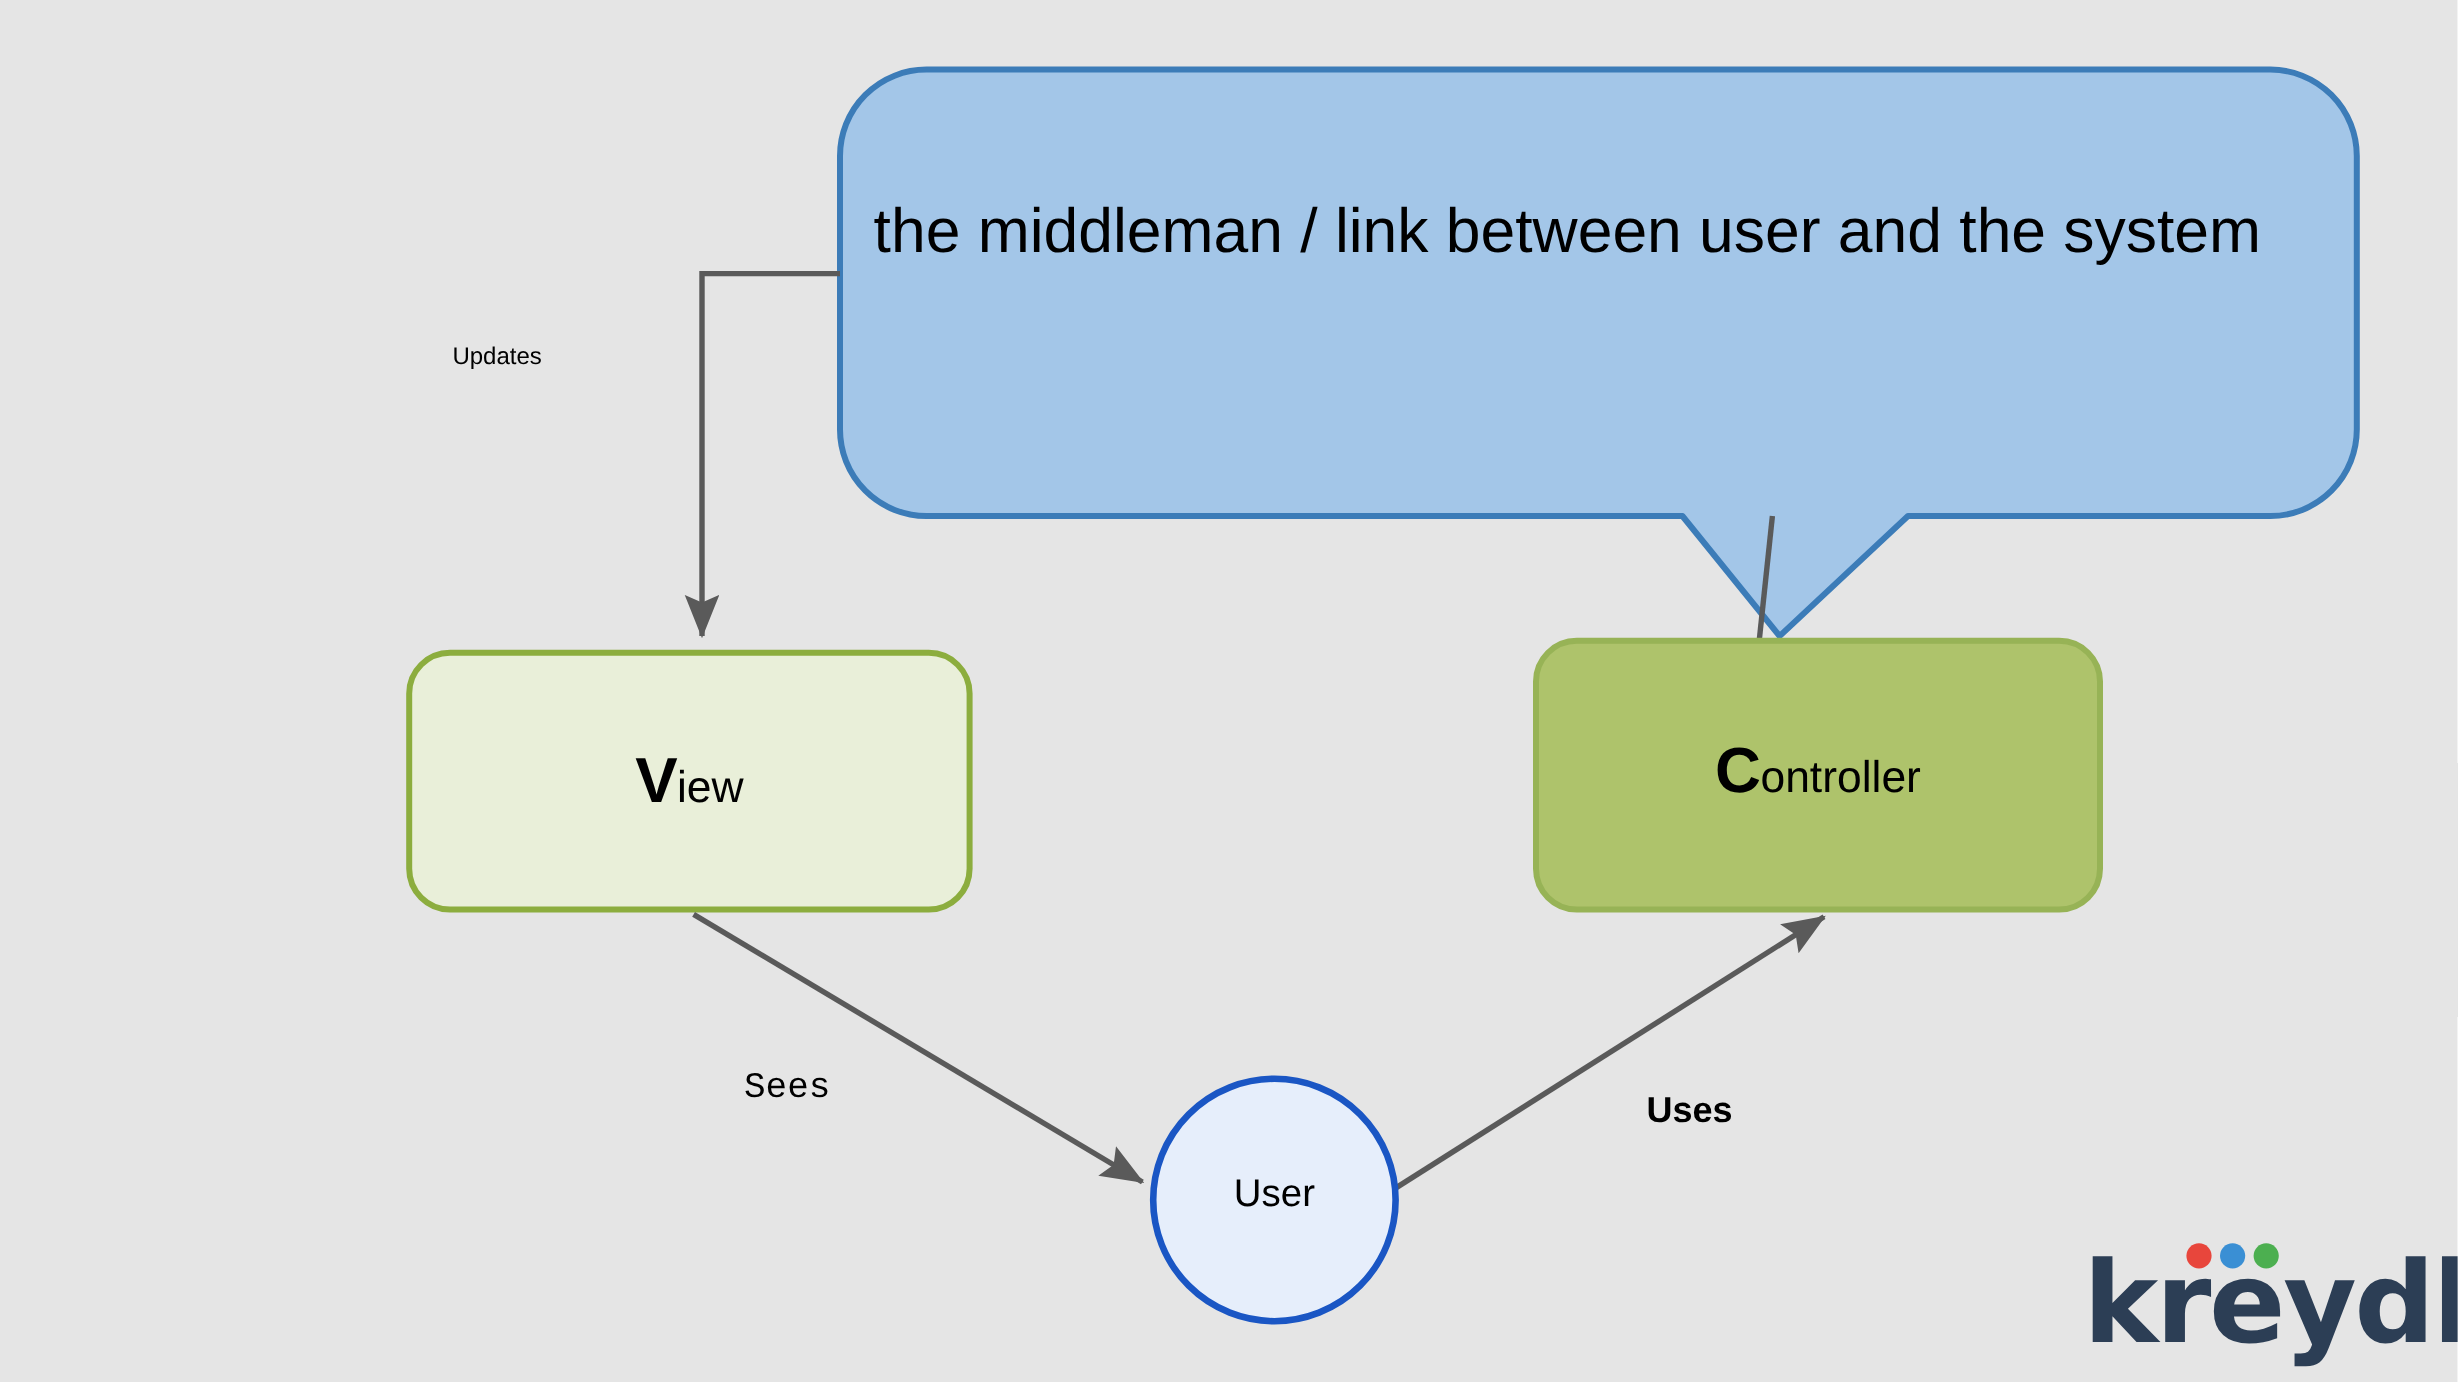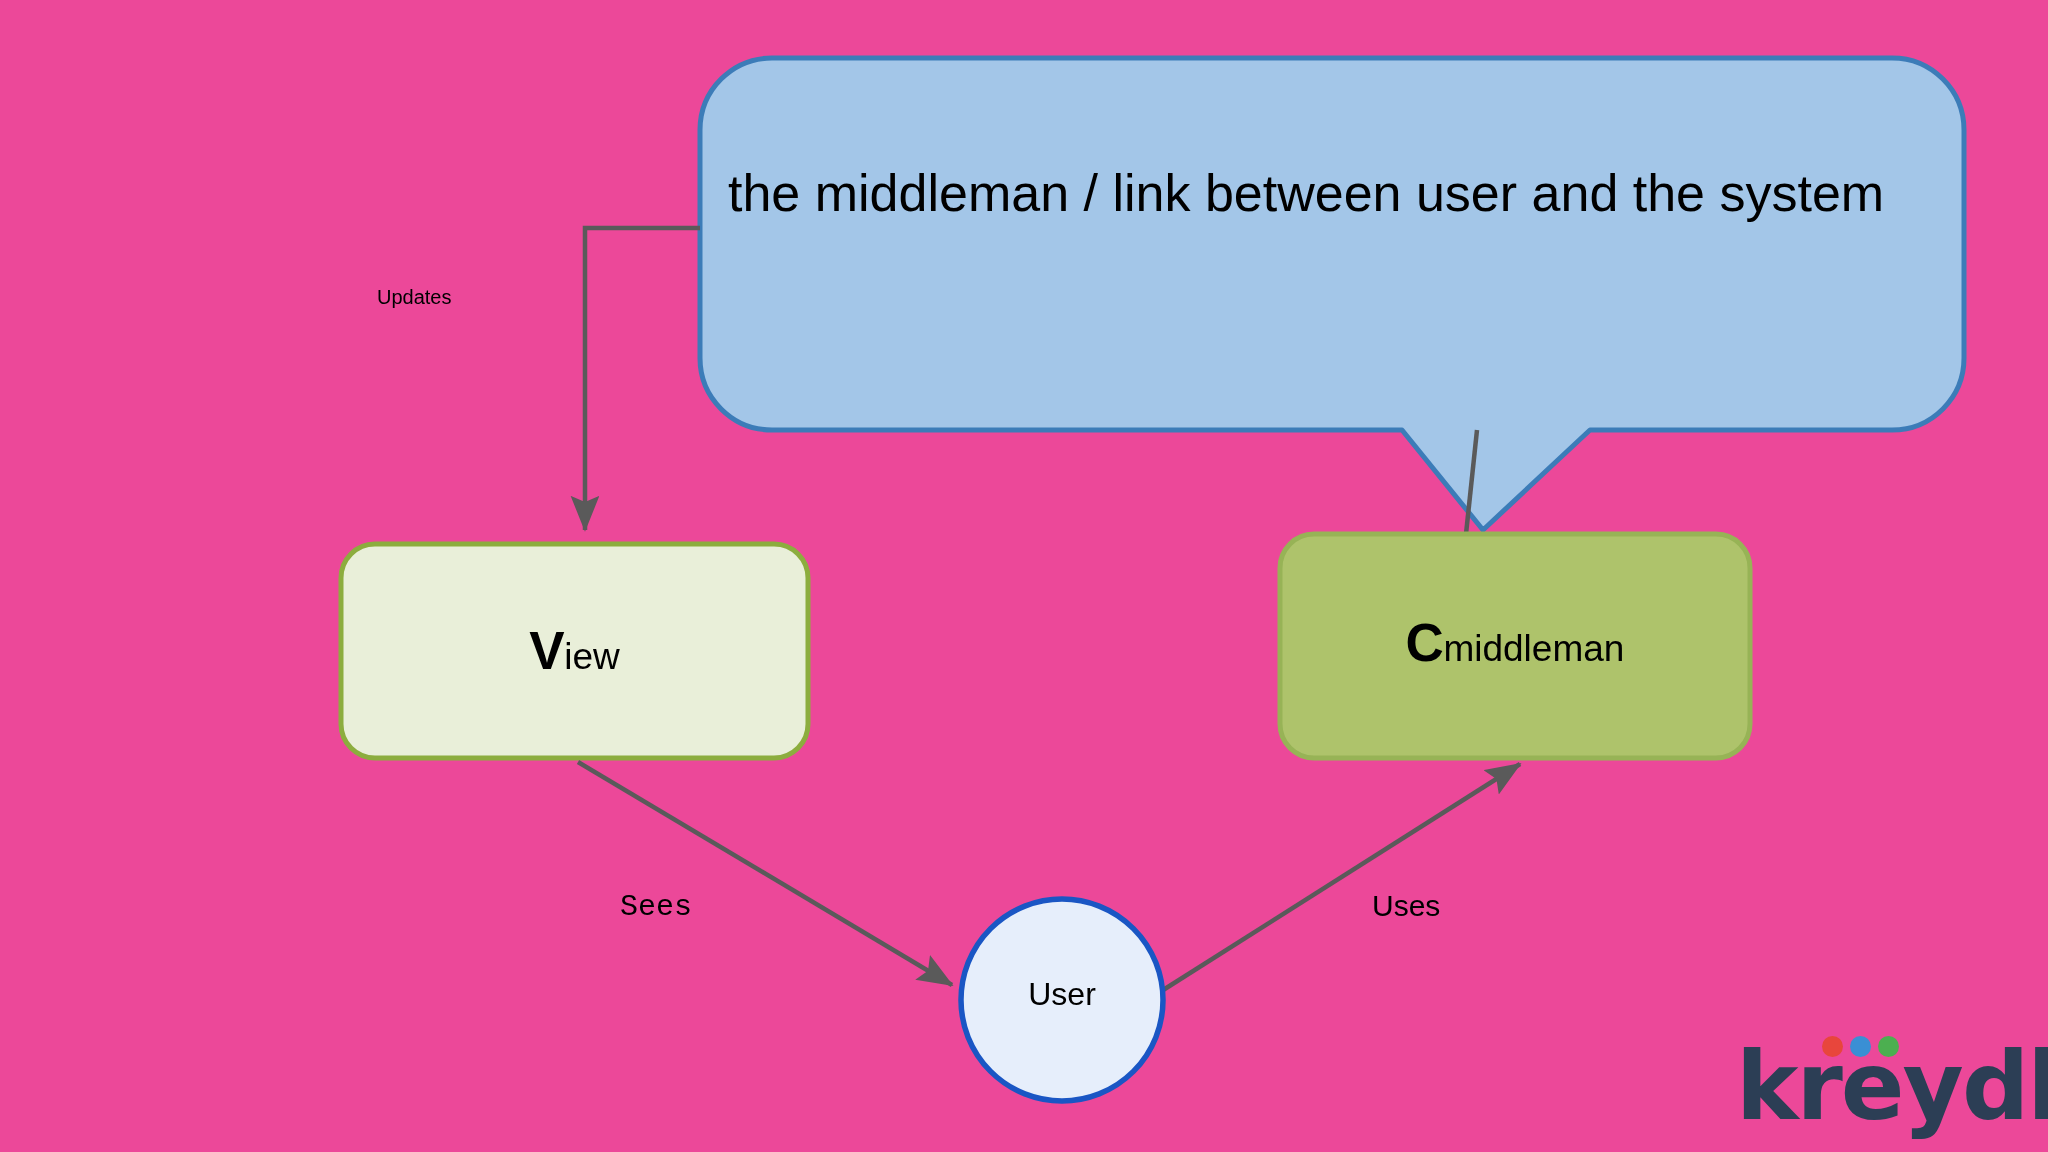--- a/index.html
+++ b/index.html
@@ -14,21 +14,21 @@
     position: relative;
     overflow: hidden;
     font-family: "Liberation Sans", sans-serif;
   }
 
   #stage {
     position: absolute;
     left: 0; top: 0;
     width: 2048px;
     height: 1152px;
-    background: #ec4899;
+    background: #e5e5e5;
   }
 
   
   #art {
     position: absolute;
     left: 0; top: 0;
     width: 2048px;
     height: 1152px;
   }
 
@@ -92,22 +92,23 @@
     font-size: 20px;
   }
   #label-sees {
     left: 620px;
     top: 890px;
     font-size: 30px;
     font-family: Liberation Mono, monospace;
   }
   #label-uses {
     left: 1372px;
-    top: 888px;
+    top: 908px;
     font-size: 30px;
+    font-weight: bold;
   }
 
   
   #logo {
     position: absolute;
     left: 1736px;
     top: 1026px;
     width: 300px;
     height: 120px;
   }
@@ -188,21 +189,21 @@
     </g>
   </svg>
 
   <div id="callout-text" class="lbl">the middleman / link between user and the system</div>
 
   <div id="view-title" class="box-title">
     <span class="cap">V</span><span class="rest">iew</span>
   </div>
 
   <div id="controller-title" class="box-title">
-    <span class="cap">C</span><span class="rest">middleman</span>
+    <span class="cap">C</span><span class="rest">ontroller</span>
   </div>
 
   <div id="user-label" class="lbl">User</div>
 
   <div id="label-updates" class="lbl">Updates</div>
   <div id="label-sees" class="lbl">Sees</div>
   <div id="label-uses" class="lbl">Uses</div>
 
   <div id="logo">
     <span id="logo-dot-red" class="logo-dot" style="background: rgb(232, 70, 60);"></span>

